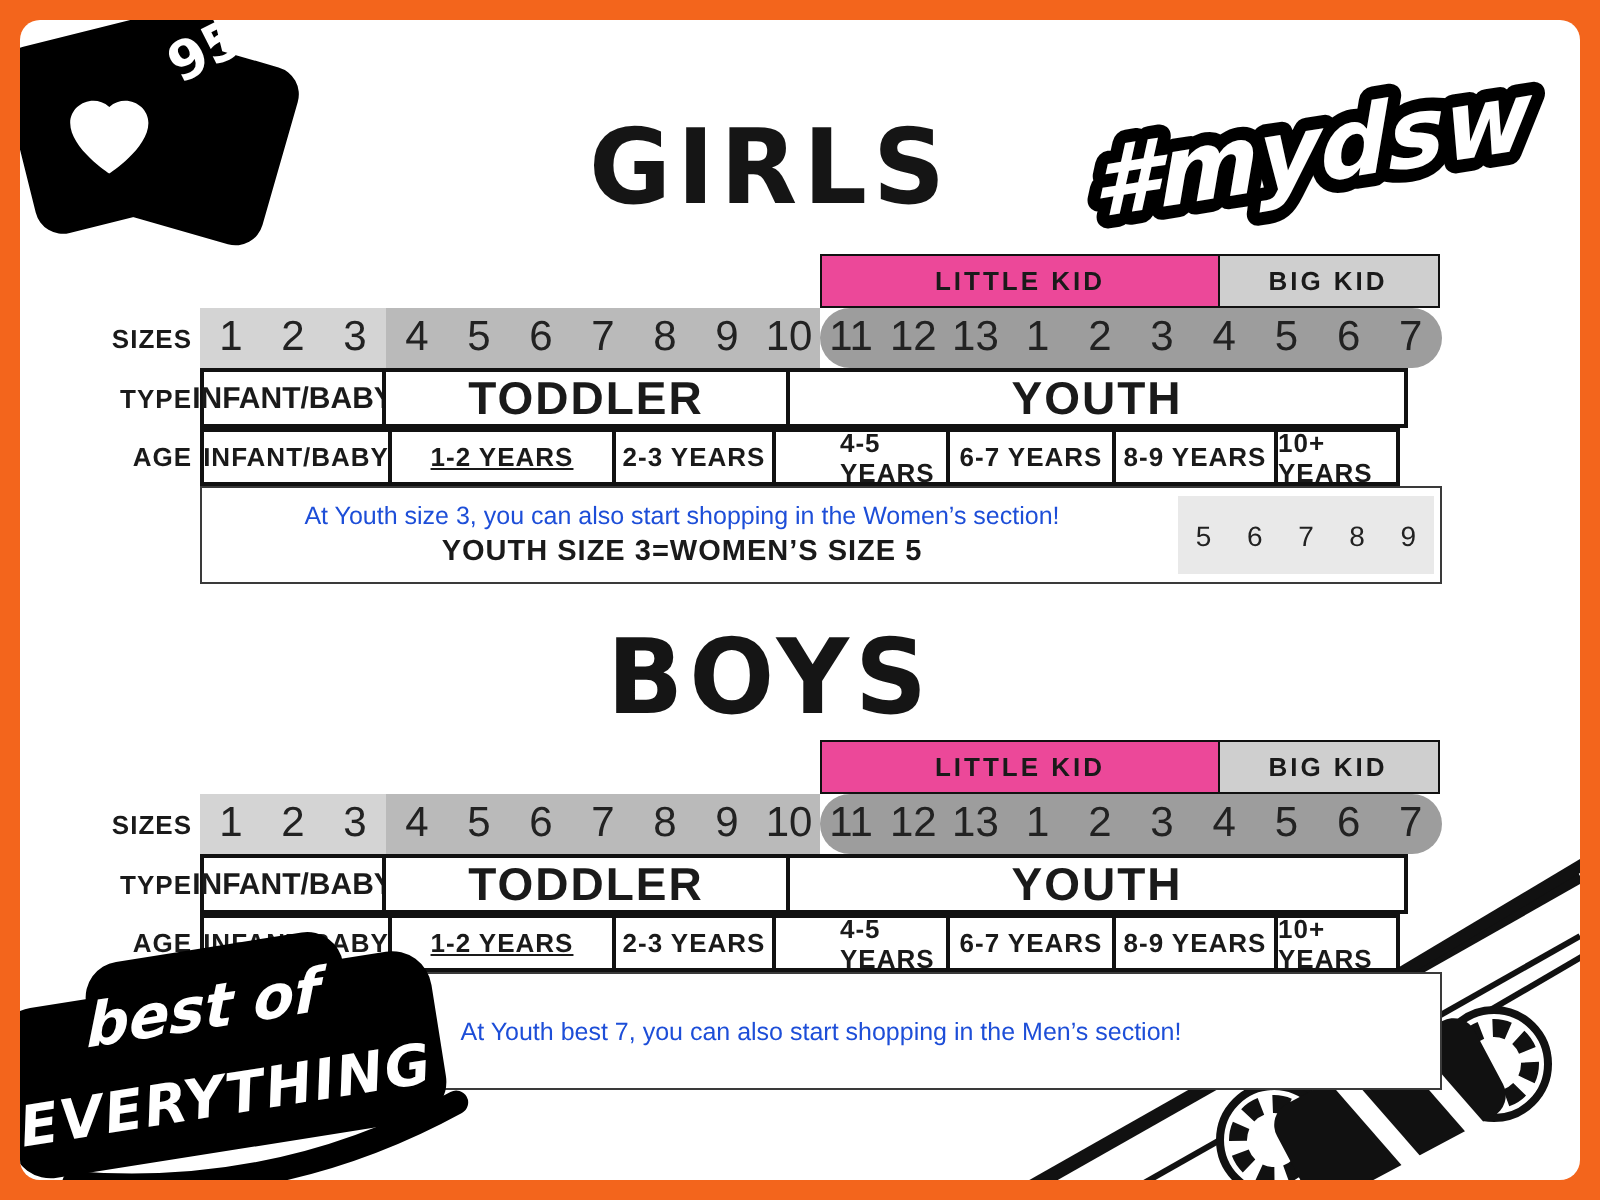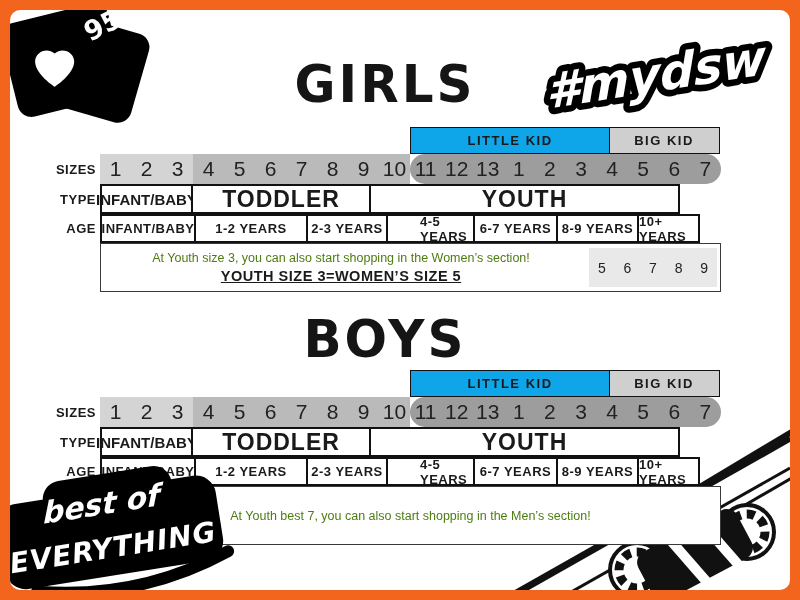--- a/index.html
+++ b/index.html
@@ -32,57 +32,57 @@
     display:flex; align-items:center; justify-content:flex-end;
   }
   .cells { position:absolute; left:90px; width:621px; display:flex; }
   
   .kidhdr-spacer { width:310px; }
   .kid-cell {
     height:27px; border:1.5px solid #111;
     display:flex; align-items:center; justify-content:center;
     font-weight:bold; font-size:13px; letter-spacing:1.5px;
   }
-  .little { width:200px; background:#0ea5e9; }
+  .little { width:200px; background:#ec4899; }
   .big    { width:111px; background:#cfcfcf; margin-left:-1.5px; }
   
   .band { display:flex; height:30px; }
   .band span {
     flex:1; display:flex; align-items:center; justify-content:center;
     font-size:21px; color:#222;
   }
   .band-infant  { width:93px;  background:#d4d4d4; }
   .band-toddler { width:217px; background:#bababa; }
   .band-youth   { width:311px; background:#9d9d9d;border-radius:15px; }
   
   .tcell {
     height:30px; background:#fff; border:2px solid #111; margin-left:-2px;
     display:flex; align-items:center; justify-content:center;
     font-weight:bold;
   }
   .tcell:first-child { margin-left:0; }
   .t-infant { width:93px;  font-size:15px; }
-  .t-toddler{ width:180px; font-size:23px; letter-spacing:1px; }
+  .t-toddler{ width:204px; font-size:23px; letter-spacing:1px; }
   .t-youth  { width:311px; font-size:23px; letter-spacing:1px; }
   .acell {
     height:29px; background:#fff; border:2px solid #111; margin-left:-2px;
     display:flex; align-items:center; justify-content:center;
     font-weight:bold; font-size:13px; letter-spacing:0.5px;
   }
   .acell:first-child { margin-left:0; }
-  .ac0{width:96px;} .ac1{width:114px;} .ac2{width:82px;} .ac3{width:89px;padding-left:32px;}
+  .ac0{width:96px;} .ac1{width:114px;text-decoration:underline;} .ac2{width:82px;} .ac3{width:89px;padding-left:32px;}
   .ac4{width:85px;} .ac5{width:83px;} .ac6{width:63px;}
   
   .notebox {
     position:absolute; left:90px; width:621px;
     background:#fff; border:1.5px solid #3a3a3a; z-index:3;
   }
   .note-text { display:flex; flex-direction:column; justify-content:center; height:100%; text-align:center; }
-  .note-l1 { font-size:12.5px; color:#4d7c0f; }
-  .note-l2 { font-size:14.5px; font-weight:bold; letter-spacing:0.5px; margin-top:3px;text-decoration:underline; }
+  .note-l1 { font-size:12.5px; color:#1d4ed8; }
+  .note-l2 { font-size:14.5px; font-weight:bold; letter-spacing:0.5px; margin-top:3px; }
   .women-strip {
     position:absolute; top:4px; bottom:4px; right:3px; width:128px;
     background:#e9e9e9; display:flex; align-items:center; justify-content:space-around;
     font-size:14px; color:#222;
   }
   .women-label {
     position:absolute; right:138px; top:0; bottom:0;
     display:flex; align-items:center;
     font-weight:bold; font-size:13px; letter-spacing:1px;
   }

